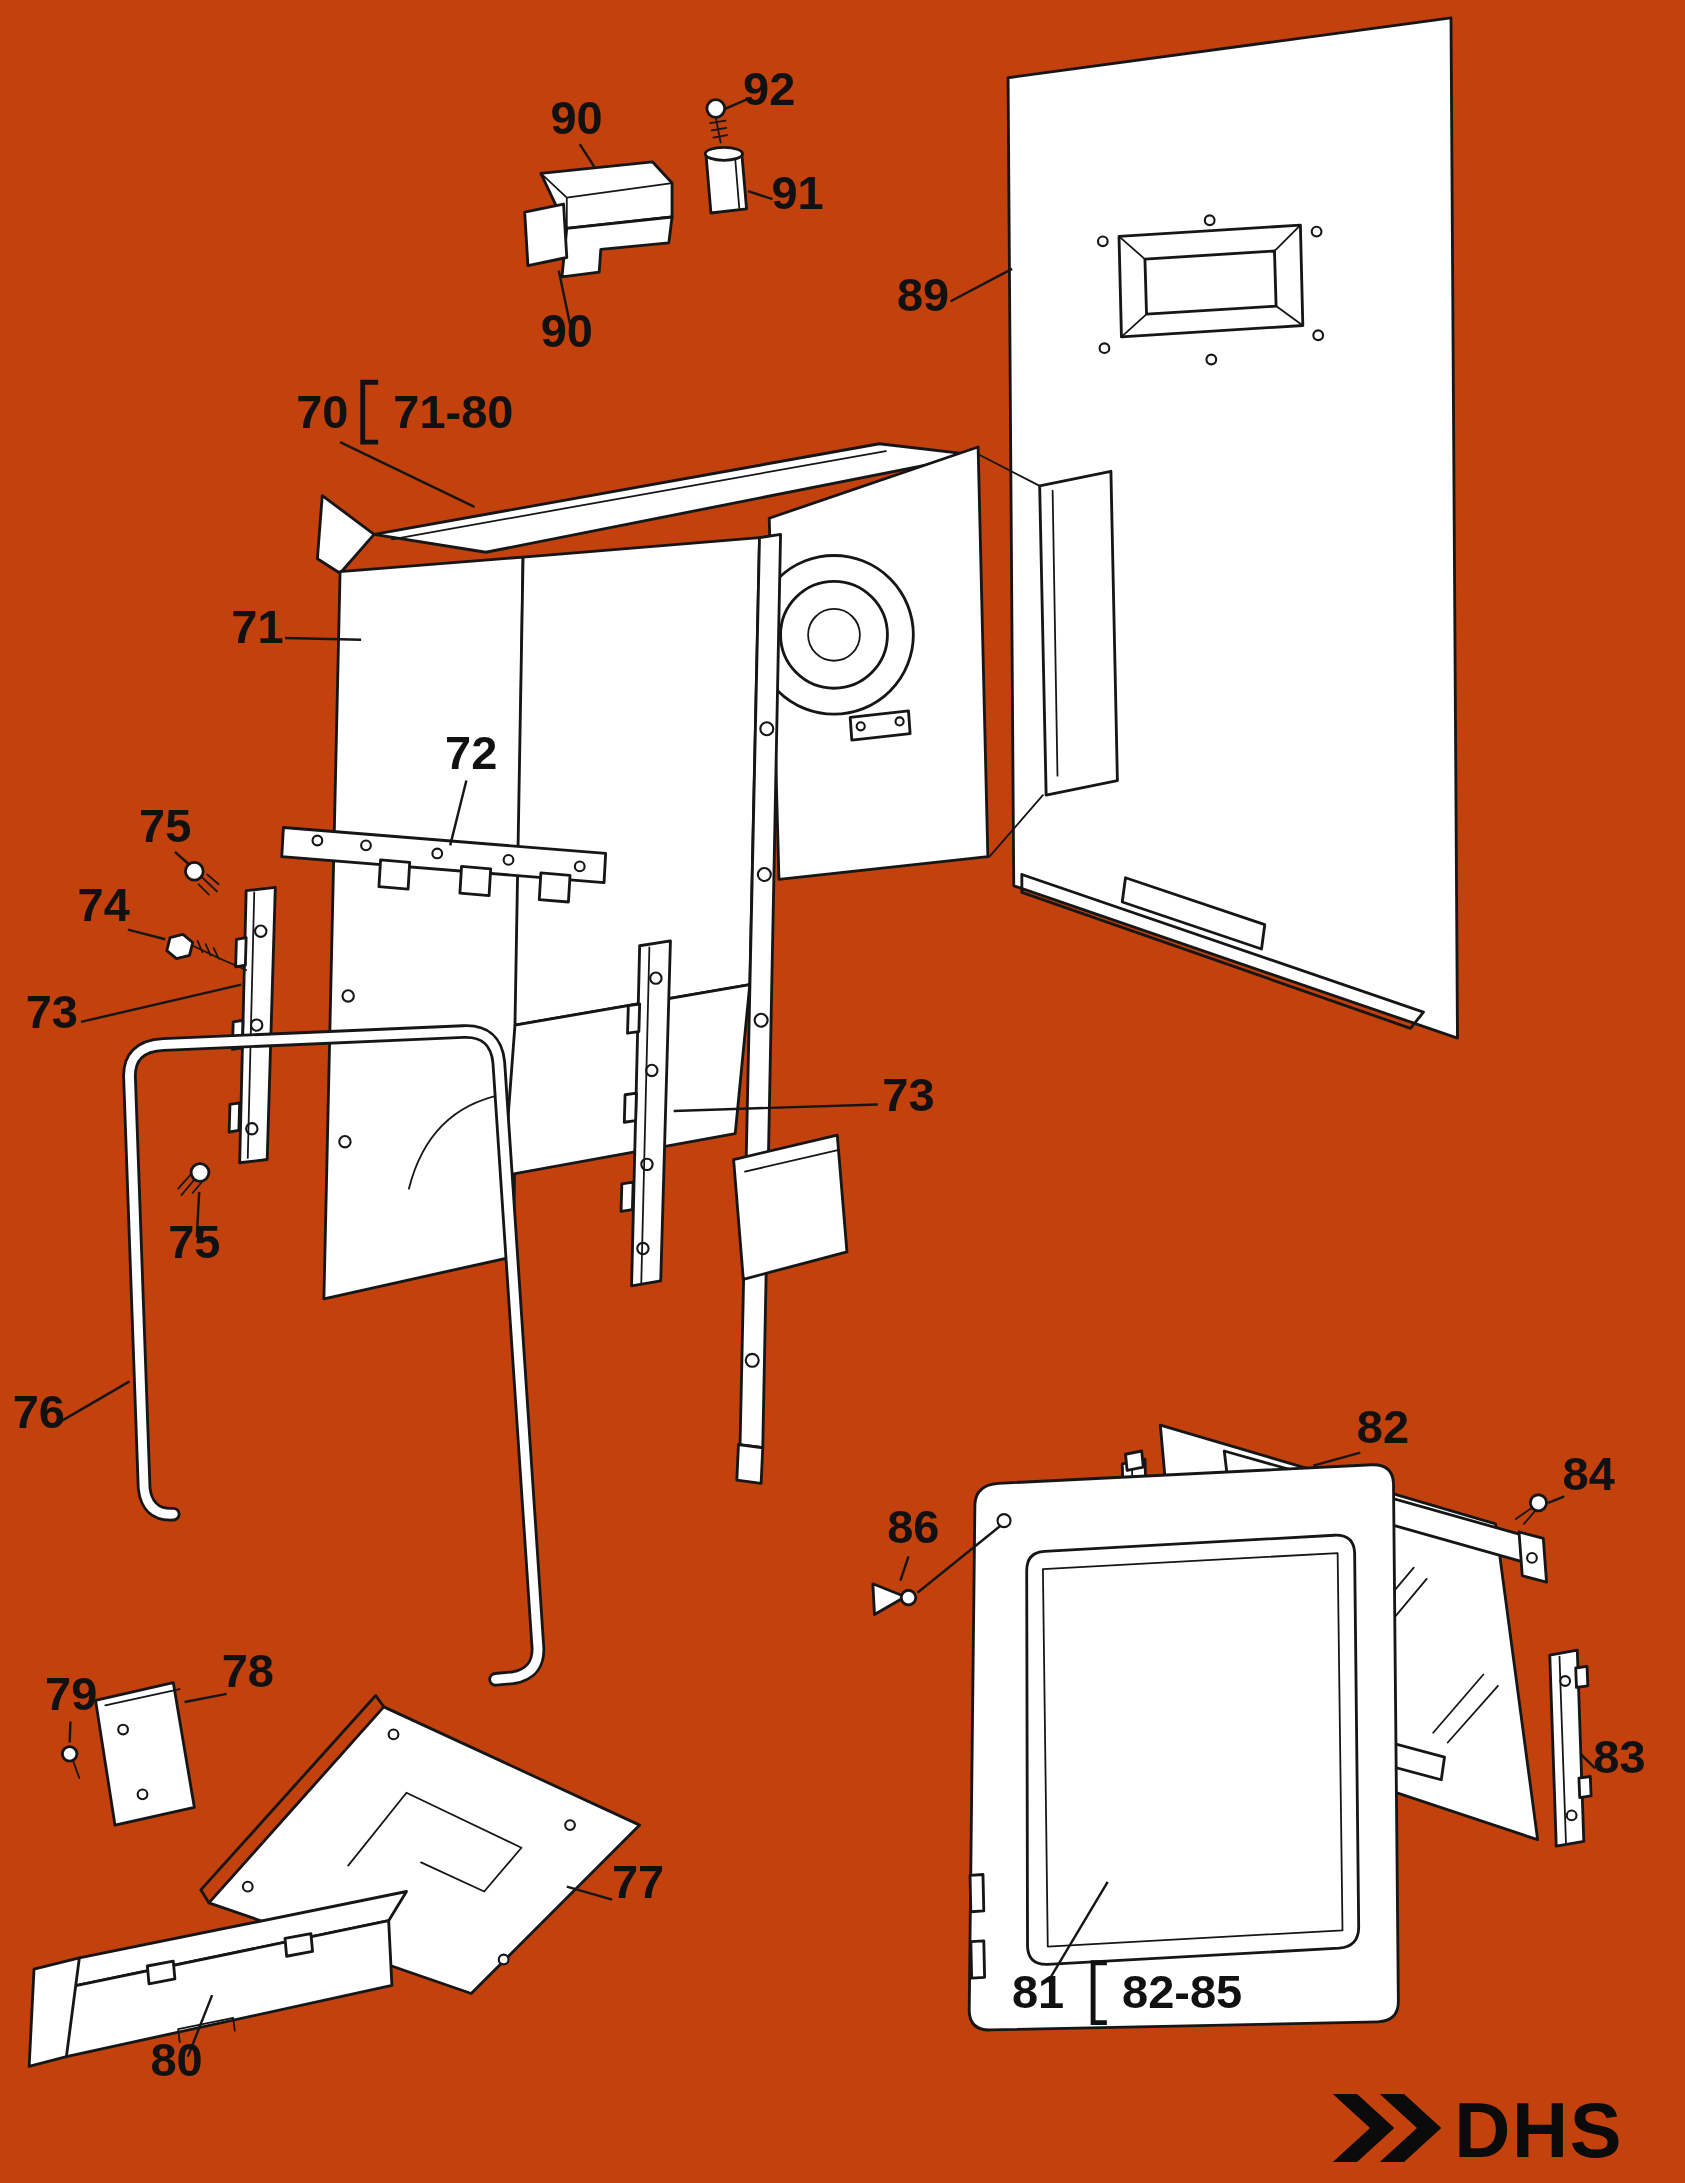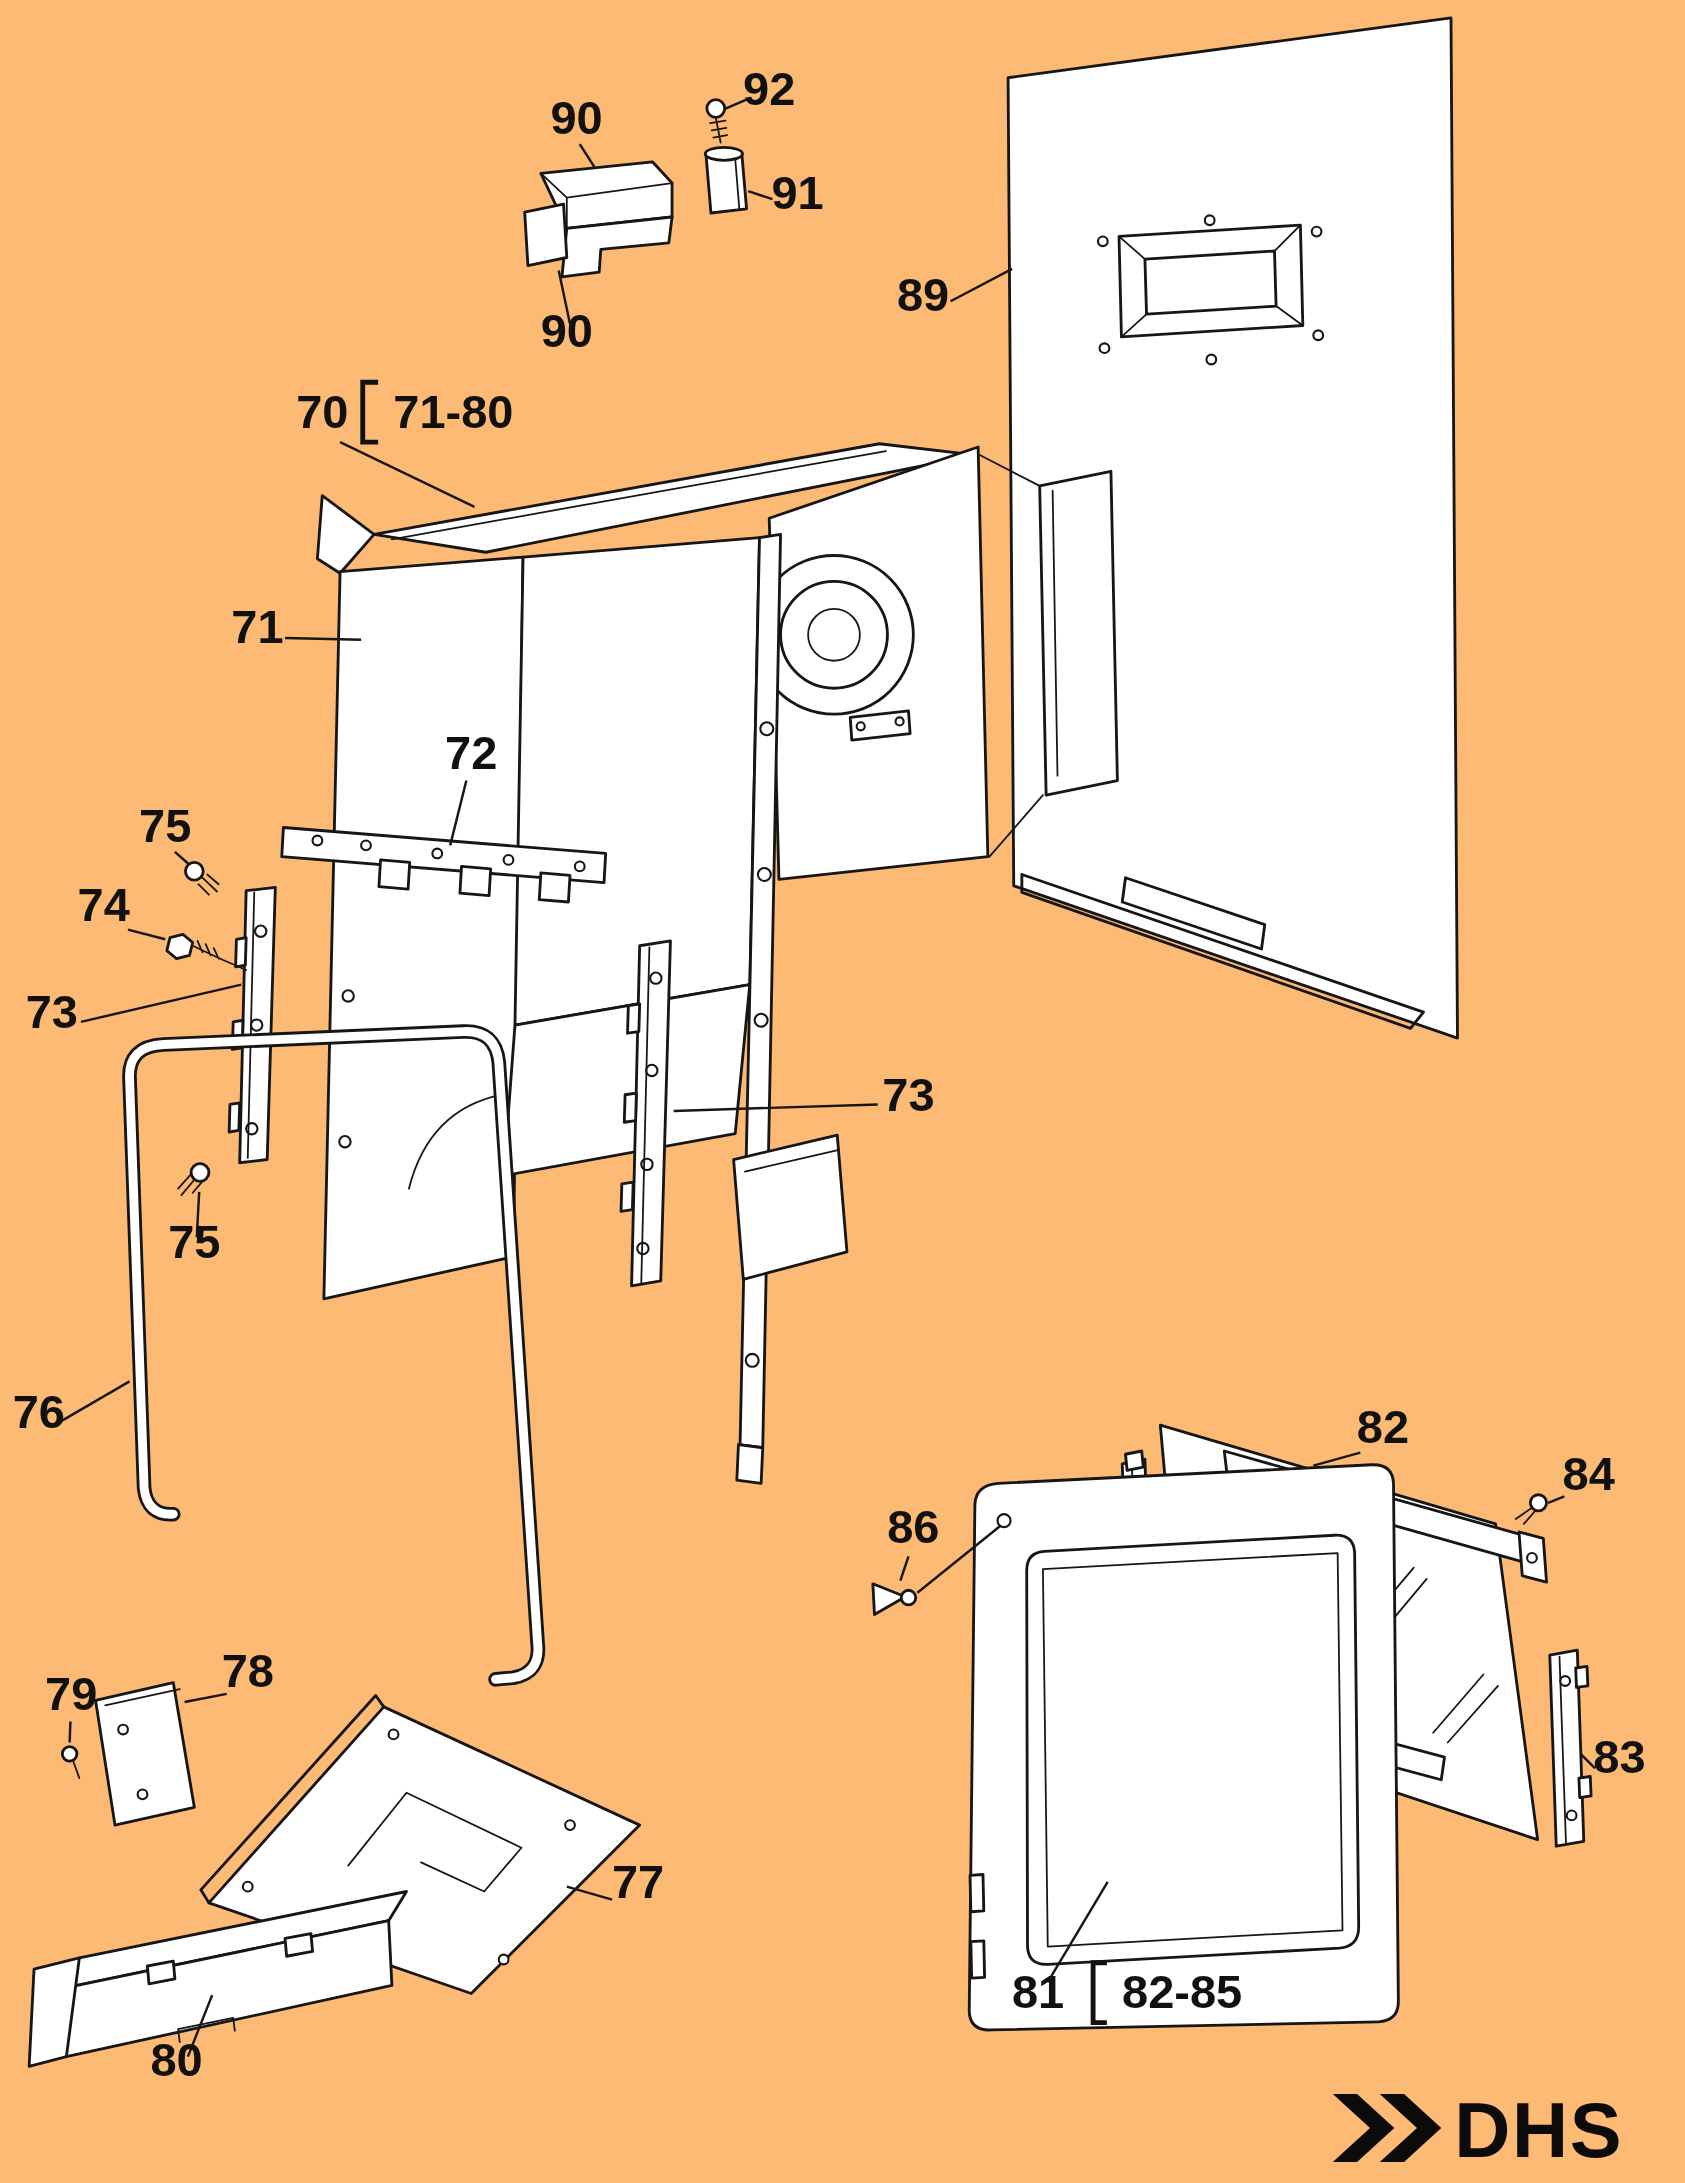--- a/index.html
+++ b/index.html
@@ -1,16 +1,16 @@
 <!DOCTYPE html>
 <html style="font-size:13px"><head>
 <meta charset="utf-8">
 <style>
   html,body{margin:0;padding:0;background:#ffffff;}
-  .page{position:relative;width:1685px;height:2183px;background:#fdba74;overflow:hidden;
+  .page{position:relative;width:1685px;height:2183px;background:#c2410c;overflow:hidden;
         font-family:"Liberation Sans",sans-serif;}
   svg{position:absolute;inset:0;}
   .sf{fill:#ffffff;stroke:#161616;stroke-width:3.5;stroke-linejoin:round;stroke-linecap:round;}
   .s {fill:none;stroke:#161616;stroke-width:3.5;stroke-linejoin:round;stroke-linecap:round;}
   .thin{stroke-width:2.2;}
   .leader{stroke:#161616;stroke-width:3;fill:none;}
   .hole{fill:#ffffff;stroke:#161616;stroke-width:2.6;}
   .tube-outer{fill:none;stroke:#161616;stroke-width:18;stroke-linecap:round;stroke-linejoin:round;}
   .tube-inner{fill:none;stroke:#ffffff;stroke-width:11;stroke-linecap:round;stroke-linejoin:round;}
   .callout{font-family:"Liberation Sans",sans-serif;font-weight:700;font-size:58px;fill:#111111;}

